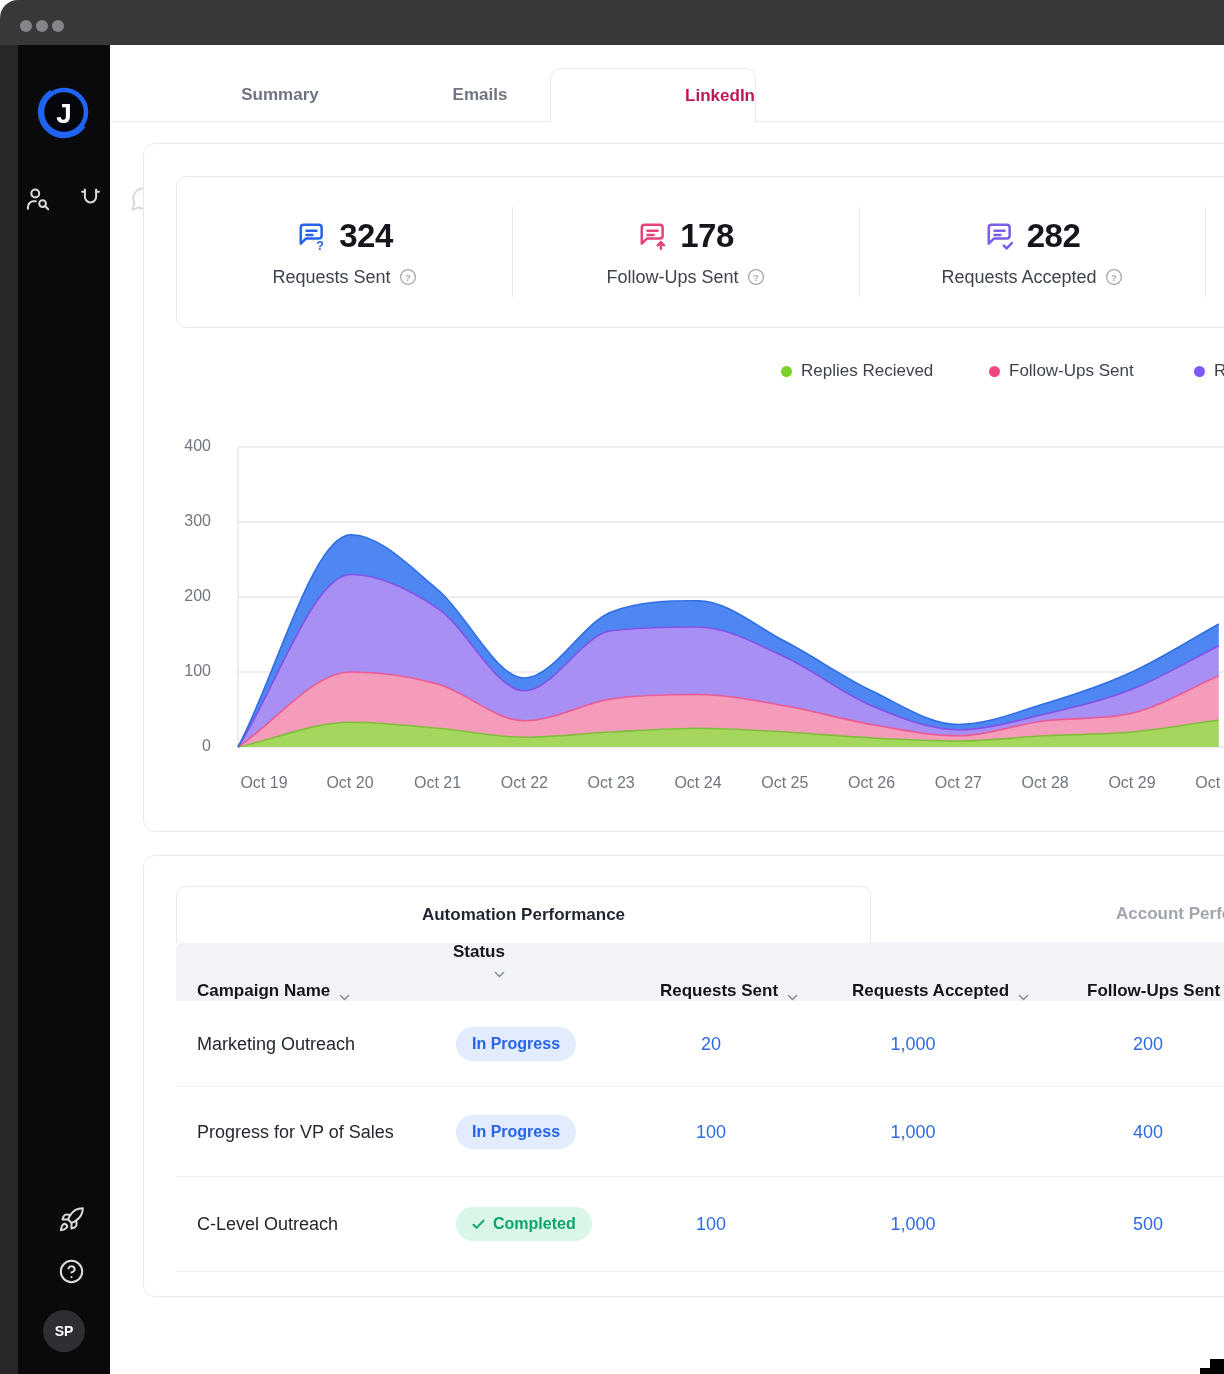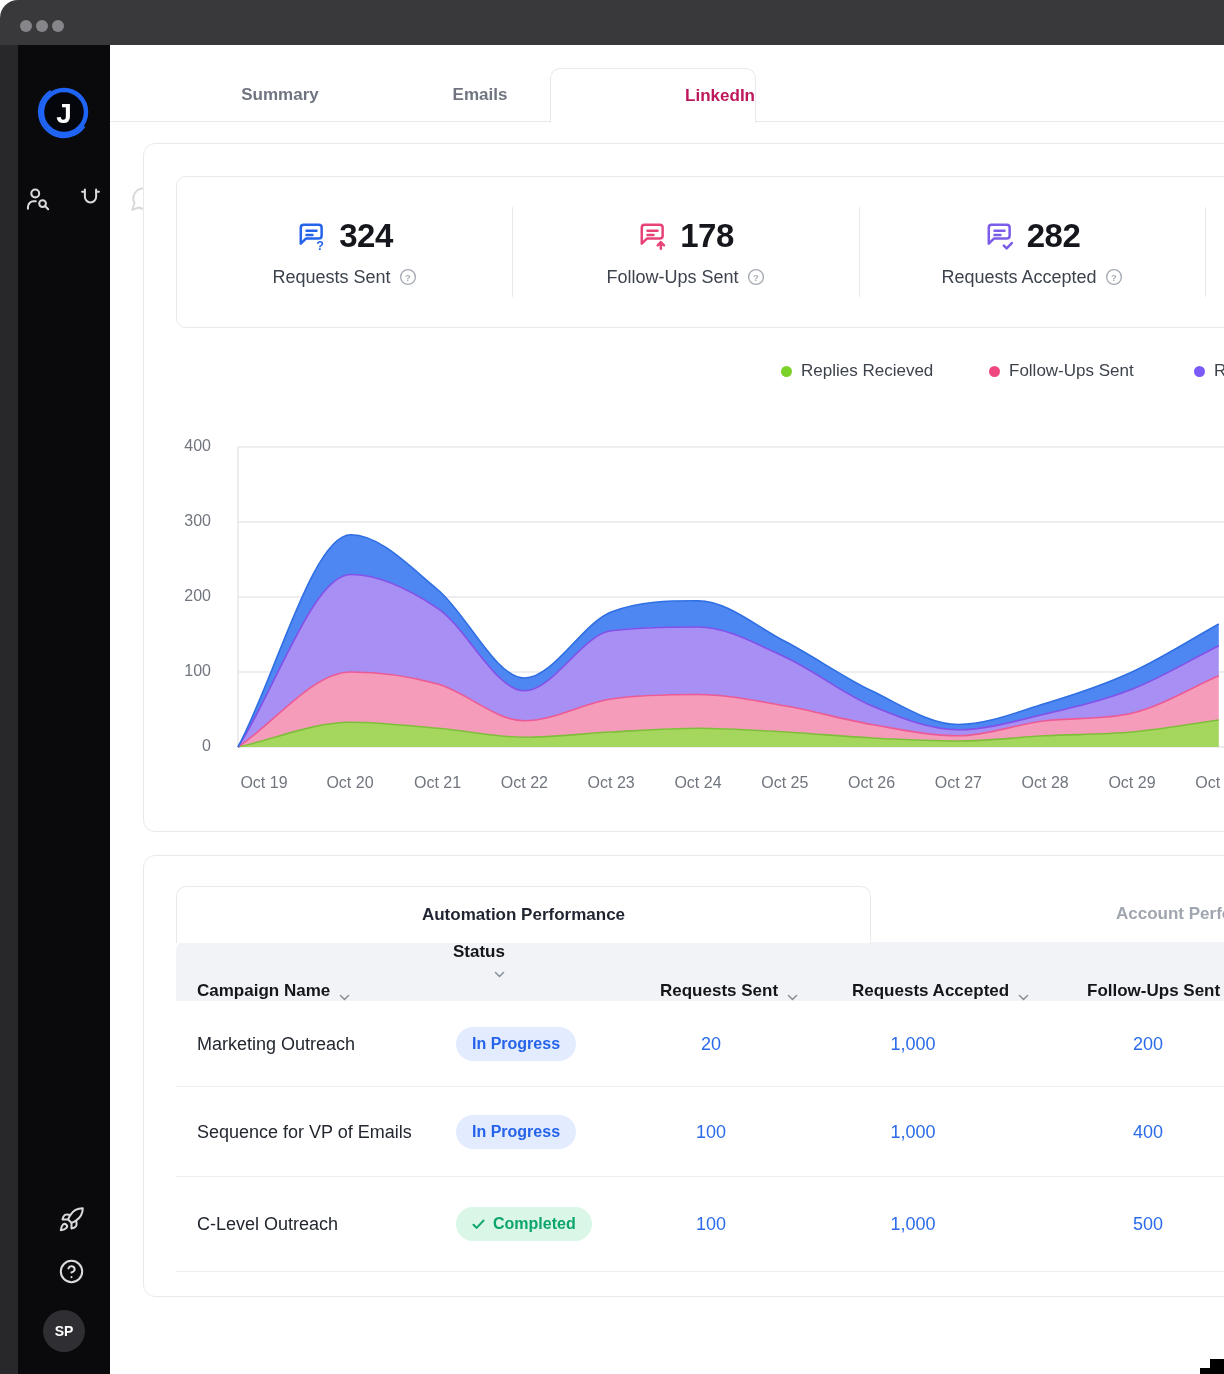--- a/index.html
+++ b/index.html
@@ -306,21 +306,21 @@
       <div class="trow" style="height: 85px;">
         <span class="cell c-campaign">Marketing Outreach</span>
         <span class="cell c-status"><span class="pill" style="background:#e3ecfe;color:#2563eb">
             <span>In Progress</span>
           </span></span>
         <span class="cell c-num" style="left:470px">20</span>
         <span class="cell c-num" style="left:672px">1,000</span>
         <span class="cell c-num" style="left:907px">200</span>
       </div>
       <div class="trow" style="height: 89px;">
-        <span class="cell c-campaign">Sequence for VP of Emails</span>
+        <span class="cell c-campaign">Progress for VP of Sales</span>
         <span class="cell c-status"><span class="pill" style="background:#e3ecfe;color:#2563eb">
             <span>In Progress</span>
           </span></span>
         <span class="cell c-num" style="left:470px">100</span>
         <span class="cell c-num" style="left:672px">1,000</span>
         <span class="cell c-num" style="left:907px">400</span>
       </div>
       <div class="trow" style="height: 94px;">
         <span class="cell c-campaign">C-Level Outreach</span>
         <span class="cell c-status"><span class="pill" style="background:#d9f6e6;color:#0da56b">

